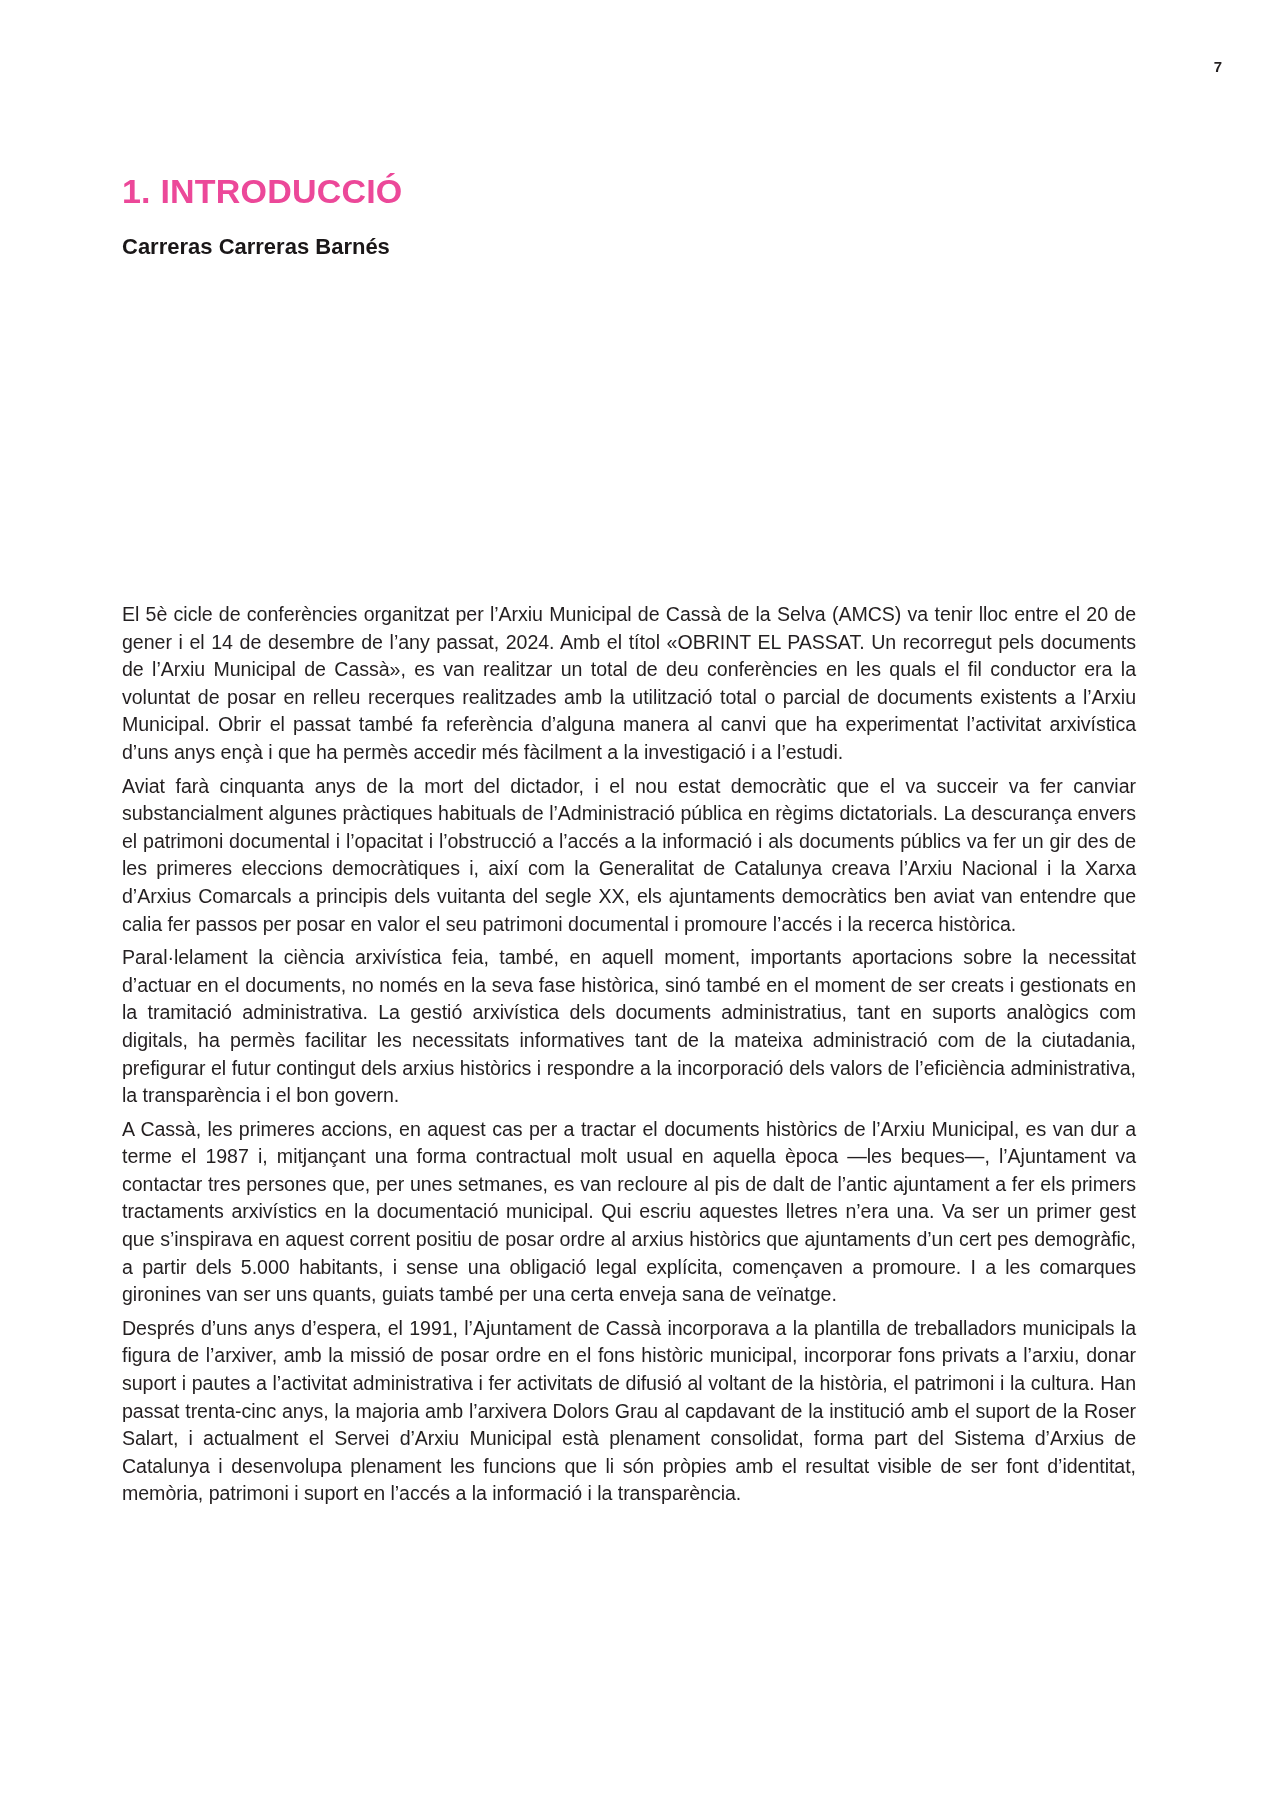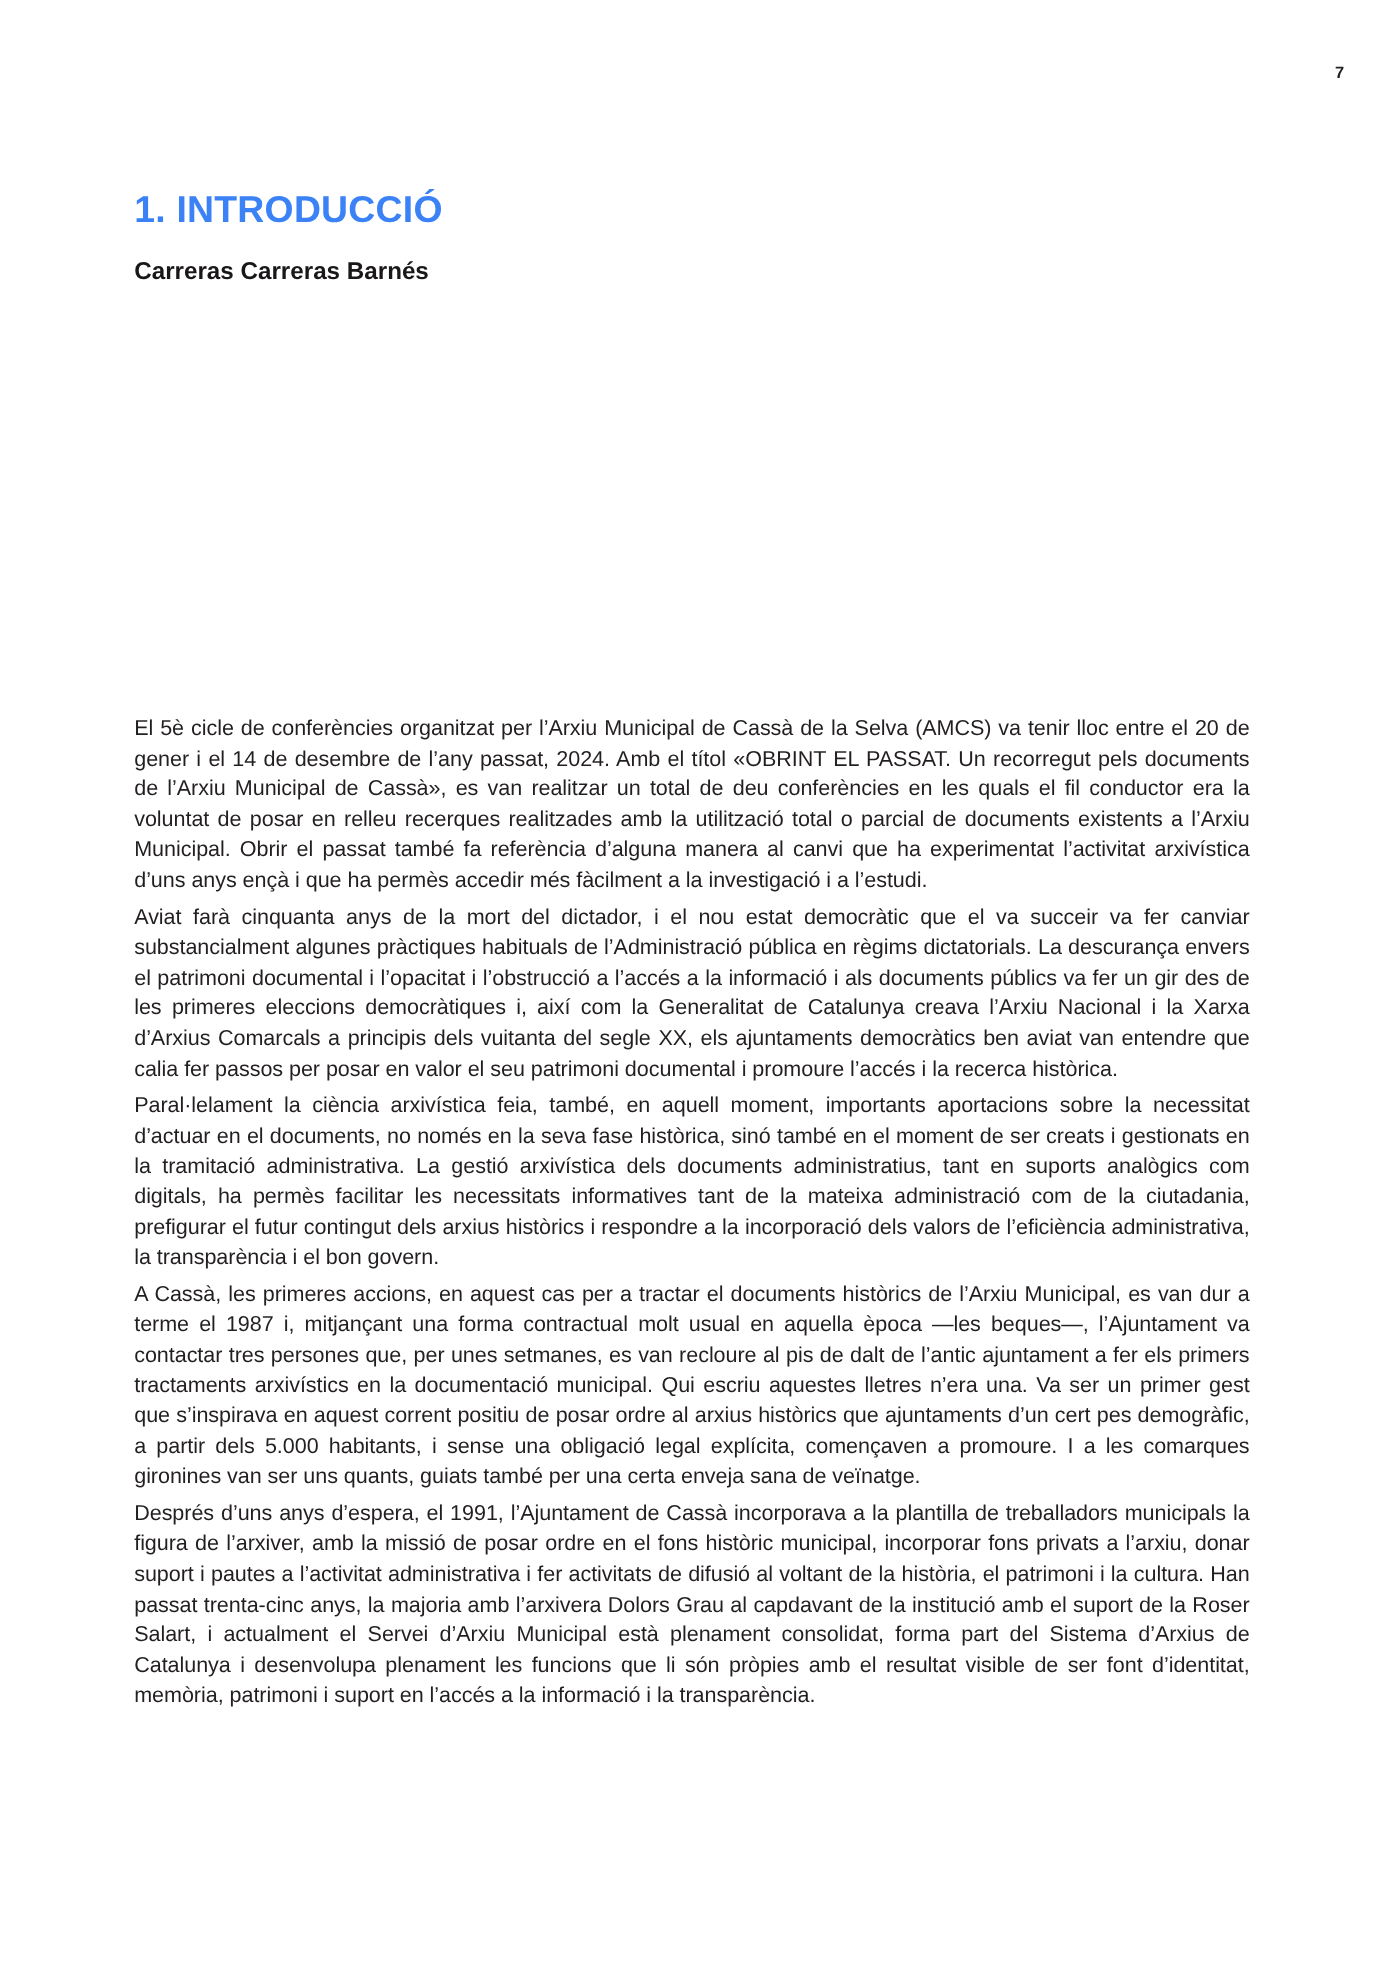--- a/index.html
+++ b/index.html
@@ -26,38 +26,37 @@
     }
     .chapter-title {
       position: absolute;
       left: 122px;
       top: 172px;
       margin: 0;
       font-family: "Liberation Sans", sans-serif;
       font-weight: bold;
       font-size: 34px;
       letter-spacing: 0.2px;
-      color: #3b82f6;
+      color: #ec4899;
     }
     .author {
       position: absolute;
       left: 122px;
       top: 234px;
       margin: 0;
       font-family: "Liberation Sans", sans-serif;
       font-weight: bold;
       font-size: 22px;
       color: #1a1718;
     }
     .body-text {
       position: absolute;
       left: 122px;
       top: 601px;
       width: 1014px;
-      margin-top: 48px;
     }
     .body-text p {
       margin: 0 0 6px 0;
       font-family: "Liberation Sans", sans-serif;
       font-size: 19.6px;
       line-height: 27.6px;
       text-align: justify;
       color: #231f20;
       letter-spacing: -0.05px;
     }

